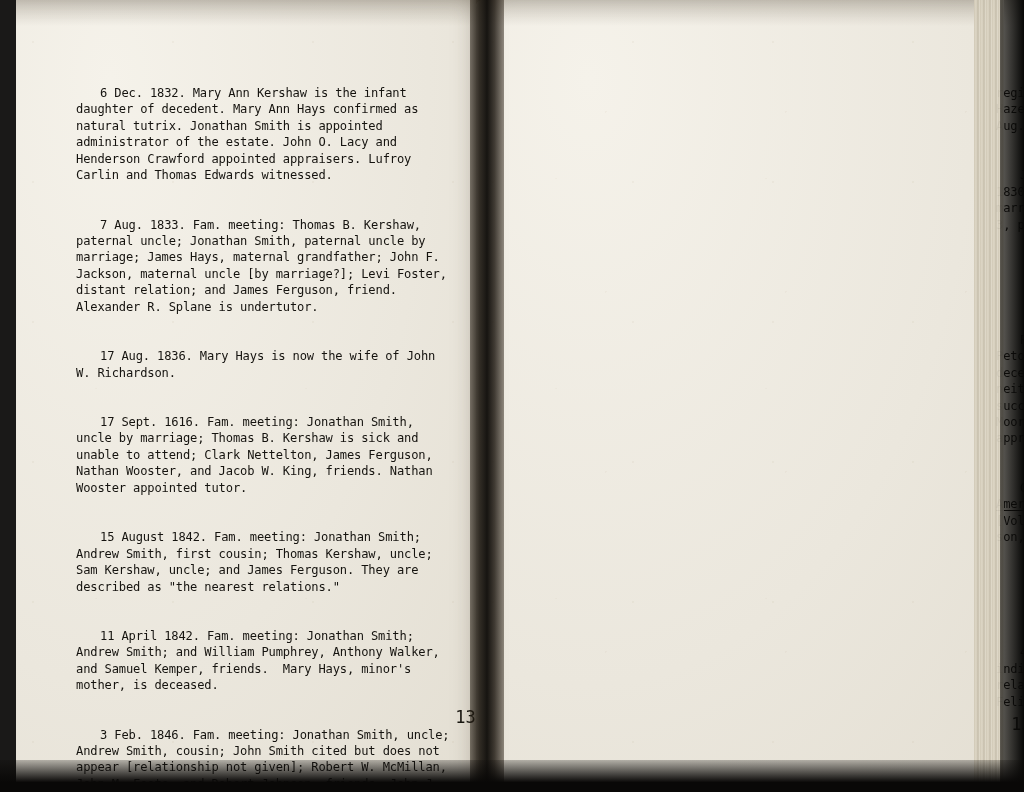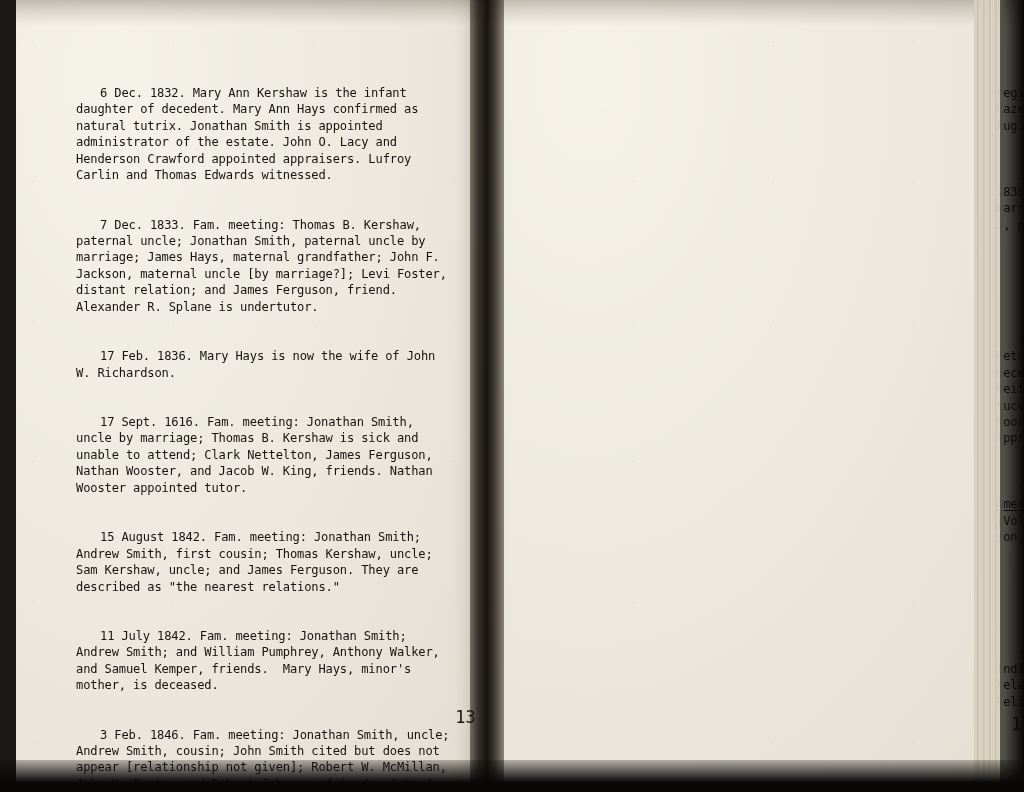--- a/index.html
+++ b/index.html
@@ -169,25 +169,25 @@
 
 <div class="scan">
   <div class="surround"></div>
   <div class="book">
 
     <div class="page page-left">
       <div class="top-shadow"></div>
       <div class="speckle"></div>
       <div class="text-col col-left">
         <p class="para indent">6 Dec. 1832. Mary Ann Kershaw is the infant daughter of decedent. Mary Ann Hays confirmed as natural tutrix. Jonathan Smith is appointed administrator of the estate. John O. Lacy and Henderson Crawford appointed appraisers. Lufroy Carlin and Thomas Edwards witnessed.</p>
-        <p class="para indent">7 Dec. 1833. Fam. meeting: Thomas B. Kershaw, paternal uncle; Jonathan Smith, paternal uncle by marriage; James Hays, maternal grandfather; John F. Jackson, maternal uncle [by marriage?]; Levi Foster, distant relation; and James Ferguson, friend. Alexander R. Splane is undertutor.</p>
-        <p class="para indent">17 Feb. 1836. Mary Hays is now the wife of John W. Richardson.</p>
+        <p class="para indent">7 Aug. 1833. Fam. meeting: Thomas B. Kershaw, paternal uncle; Jonathan Smith, paternal uncle by marriage; James Hays, maternal grandfather; John F. Jackson, maternal uncle [by marriage?]; Levi Foster, distant relation; and James Ferguson, friend. Alexander R. Splane is undertutor.</p>
+        <p class="para indent">17 Aug. 1836. Mary Hays is now the wife of John W. Richardson.</p>
         <p class="para indent">17 Sept. 1616. Fam. meeting: Jonathan Smith, uncle by marriage; Thomas B. Kershaw is sick and unable to attend; Clark Nettelton, James Ferguson, Nathan Wooster, and Jacob W. King, friends. Nathan Wooster appointed tutor.</p>
         <p class="para indent">15 August 1842. Fam. meeting: Jonathan Smith; Andrew Smith, first cousin; Thomas Kershaw, uncle; Sam Kershaw, uncle; and James Ferguson. They are described as "the nearest relations."</p>
-        <p class="para indent">11 July 1842. Fam. meeting: Jonathan Smith; Andrew Smith; and William Pumphrey, Anthony Walker, and Samuel Kemper, friends.  Mary Hays, minor's mother, is deceased.</p>
+        <p class="para indent">11 April 1842. Fam. meeting: Jonathan Smith; Andrew Smith; and William Pumphrey, Anthony Walker, and Samuel Kemper, friends.  Mary Hays, minor's mother, is deceased.</p>
         <p class="para indent">3 Feb. 1846. Fam. meeting: Jonathan Smith, uncle; Andrew Smith, cousin; John Smith cited but does not appear [relationship not given]; Robert W. McMillan, John M. Foote, and Robert Johnson, friends. John J. Jackson of Iberville Parish, an uncle appointed tutor. [Note. Mary Hays' mother may have been married to a Mr. Jackson before she married James Hays.]</p>
         
       </div>
       <div class="folio folio-left">138</div>
     </div>
 
     <div class="page page-right">
       <div class="top-shadow"></div>
       <div class="speckle"></div>
       <div class="text-col col-right">

